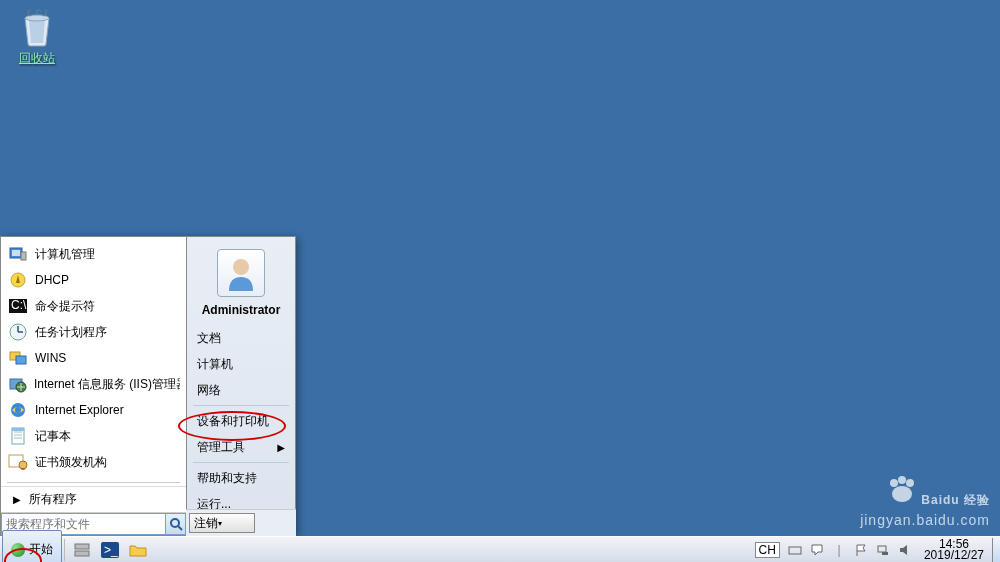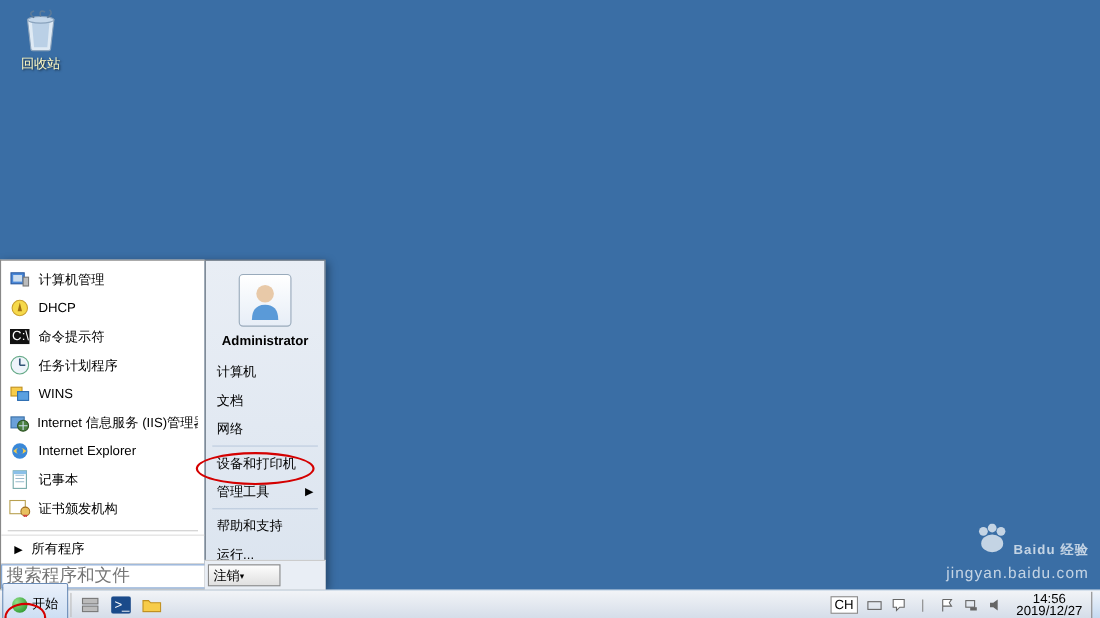--- a/index.html
+++ b/index.html
@@ -2,38 +2,38 @@
 <html><head>
 <meta charset="utf-8">
 <style>
 *{margin:0;padding:0;box-sizing:border-box;font-family:"SimSun","宋体",Tahoma,sans-serif;font-size:12px;}
 body{width:1000px;height:562px;background:#3a6ea5;overflow:hidden;position:relative;}
 
 
 .desktop-icon{position:absolute;top:6px;left:8px;width:58px;text-align:center;cursor:pointer;}
 .desktop-icon .recycle-bin{width:40px;height:42px;margin:0 auto;position:relative;}
 .recycle-bin svg{width:40px;height:42px;}
-.desktop-icon .lbl{color:#fef9c3;text-shadow:1px 1px 2px rgba(0,0,0,.7);margin-top:2px;}
+.desktop-icon .lbl{color:#86efac;text-shadow:1px 1px 2px rgba(0,0,0,.7);margin-top:2px;text-decoration:underline;}
 
 
 .start-menu{position:absolute;bottom:26px;left:0;width:296px;display:flex;box-shadow:2px 2px 8px rgba(0,0,0,.4);}
 .sm-left{width:186px;background:#fff;border:1px solid #888;border-right:none;display:flex;flex-direction:column;}
 .sm-right{width:121px;background:linear-gradient(#e9eef5,#dbe4ef);border:1px solid #888;display:flex;flex-direction:column;padding-bottom:4px;}
 
 .sm-left .apps{flex:1;padding:4px 0;}
 .app-item{display:flex;align-items:center;height:26px;padding:0 6px;cursor:pointer;}
 .app-item .ic{width:22px;height:20px;display:flex;align-items:center;justify-content:center;margin-right:6px;}
 .app-item .txt{white-space:nowrap;overflow:hidden;}
 
 .sm-sep{height:1px;background:#ccc;margin:3px 6px;}
 
 .all-programs{display:flex;align-items:center;height:26px;padding:0 12px;cursor:pointer;border-top:1px solid #ddd;}
 .all-programs .tri{margin-right:8px;font-size:10px;}
 .search-row{display:flex;border-top:1px solid #ccc;}
-.search-input{flex:1;height:22px;border:1px solid #7a9fcf;padding:0 4px;font-size:16px;}
+.search-input{flex:1;height:22px;border:1px solid #7a9fcf;padding:0 4px;font-size:12px;}
 .search-go{width:22px;height:22px;background:linear-gradient(#e7f0fa,#c7dbf0);border:1px solid #7a9fcf;border-left:none;display:flex;align-items:center;justify-content:center;cursor:pointer;}
 
 .user-avatar{width:48px;height:48px;margin:12px auto 6px;background:linear-gradient(#fff,#e7eef7);border:1px solid #9ab;border-radius:4px;display:flex;align-items:center;justify-content:center;}
 .user-avatar svg{width:36px;height:36px;}
 .user-name{text-align:center;font-weight:bold;margin-bottom:8px;}
 .r-item{height:26px;padding:0 10px;display:flex;align-items:center;cursor:pointer;justify-content:space-between;}
 .r-item.highlighted .arr{font-size:10px;}
 .r-sep{height:1px;background:#bbcadd;margin:2px 6px;}
 
 .logoff-row{border-top:1px solid #ccc;padding:3px;background:#e9eef5;}
@@ -191,24 +191,24 @@
   <div class="sm-right">
     <div class="user-avatar">
       <svg viewBox="0 0 36 36">
           <circle cx="18" cy="12" r="8" fill="#e8c9a8"></circle>
           <path d="M6 36 Q6 22 18 22 Q30 22 30 36 Z" fill="#5a9ad8"></path>
         </svg>
     </div>
     <div class="user-name">Administrator</div>
 
     <div class="r-item">
+        <span>文档</span>
+      </div>
+    <div class="r-item">
         <span>计算机</span>
-      </div>
-    <div class="r-item">
-        <span>文档</span>
       </div>
     <div class="r-item">
         <span>网络</span>
       </div>
     <div class="r-sep"></div>
     <div class="r-item">
         <span>设备和打印机</span>
       </div>
     <div class="r-item highlighted">
         <span>管理工具</span>

